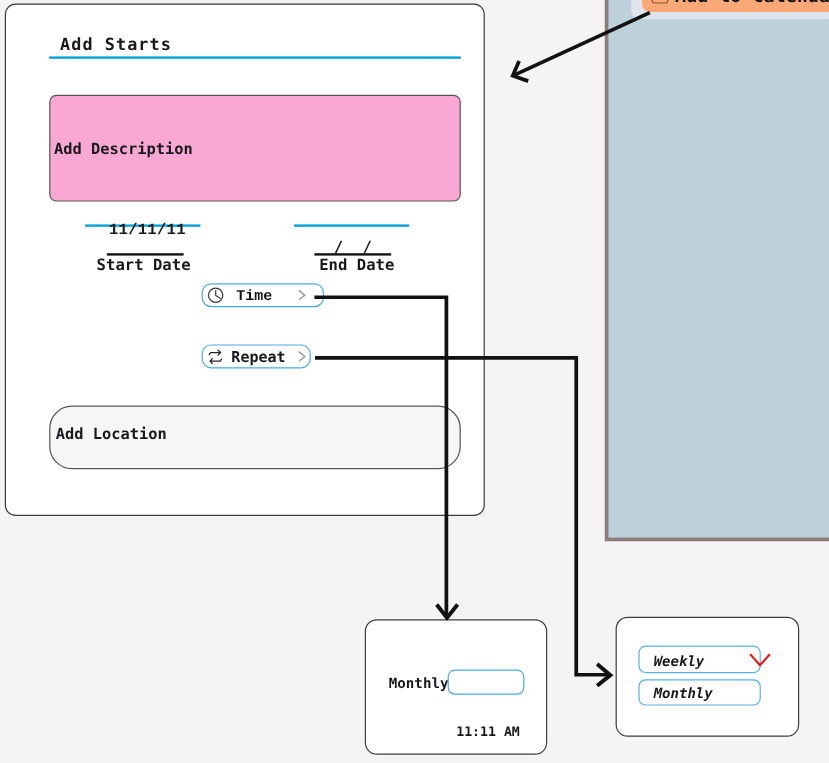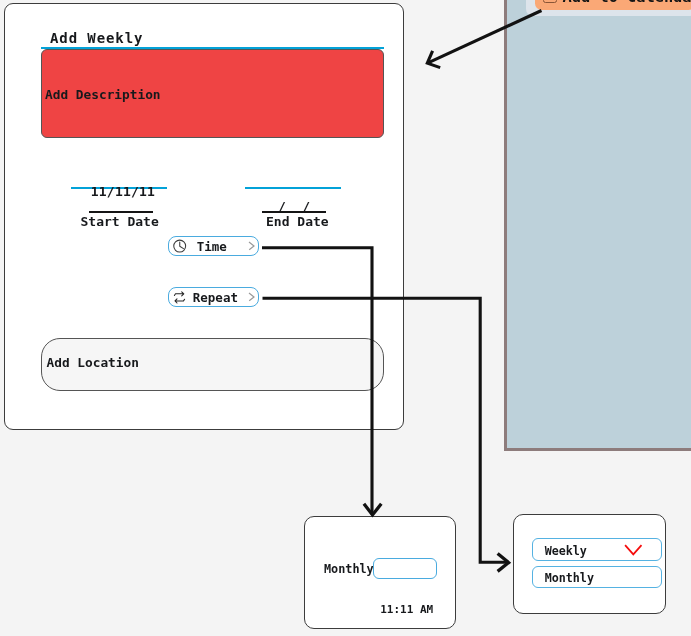--- a/index.html
+++ b/index.html
@@ -9,22 +9,22 @@
 
   
   #event-card{position:absolute;left:4px;top:3px;width:400px;height:427px;
       background:#fff;border:1.4px solid #3c3c3c;border-radius:9px;box-sizing:border-box;}
 
   #title-field{position:absolute;left:41px;top:31px;width:343px;height:24px;}
   #title-text{position:absolute;left:9px;top:-1px;font-size:14px;font-weight:bold;
       color:#17191c;letter-spacing:.9px;white-space:pre;line-height:16px;}
   #title-underline{position:absolute;left:0;top:15.8px;width:343px;height:2.5px;background:#03a2d8;}
 
-  #desc-box{position:absolute;left:41px;top:49px;width:343px;height:89px;
-      background:#ef4444;border:1.3px solid #555;border-radius:6px;box-sizing:border-box;}
+  #desc-box{position:absolute;left:41px;top:79px;width:343px;height:89px;
+      background:#f9a8d4;border:1.3px solid #555;border-radius:6px;box-sizing:border-box;}
   #desc-text{position:absolute;left:3px;top:38px;font-size:12.8px;font-weight:bold;color:#17191c;
       white-space:pre;line-height:13px;}
 
   .date-group{position:absolute;}
   .date-label{position:absolute;font-size:13px;font-weight:bold;color:#17191c;
       white-space:pre;letter-spacing:0px;line-height:13px;margin-top:40px;}
   .date-label-rule{position:absolute;height:2.4px;background:#03a2d8;}
   .date-value{position:absolute;font-size:13px;font-weight:bold;color:#17191c;white-space:pre;
       letter-spacing:.2px;line-height:13px;}
   .date-value-rule{position:absolute;height:1.6px;background:#151515;}
@@ -58,58 +58,58 @@
       background:#fff;border:1.5px solid #3c3c3c;border-radius:10px;box-sizing:border-box;}
   #starts-label{position:absolute;left:324px;top:563px;font-size:11.8px;font-weight:bold;
       color:#17191c;white-space:pre;line-height:12px;}
   #starts-value-box{position:absolute;left:373px;top:557.8px;width:63.5px;height:21.2px;
       border:1.5px solid #4aabdf;border-radius:6px;background:#fff;box-sizing:border-box;}
   #starts-value{position:absolute;left:6.2px;top:5px;font-size:11px;font-weight:bold;
       color:#17191c;white-space:pre;line-height:12px;margin-top:40px;}
 
   #repeat-card{position:absolute;left:513.4px;top:514px;width:152.5px;height:99.5px;
       background:#fff;border:1.5px solid #3c3c3c;border-radius:10px;box-sizing:border-box;}
-  .repeat-opt{position:absolute;left:532.2px;width:130px;height:22.4px;border:1.5px solid #55b2e2;
-      border-radius:6px;background:#fff;box-sizing:border-box;}
+  .repeat-opt{position:absolute;left:532.2px;width:102px;height:22.4px;border:1.5px solid #55b2e2;
+      border-radius:6px;background:#fff;box-sizing:border-box;font-style:italic;}
   .repeat-opt-label{position:absolute;left:11.5px;top:5.6px;font-size:11.7px;font-weight:bold;
       color:#17191c;white-space:pre;line-height:12px;}
 
   svg.conn{position:absolute;left:0;top:0;width:691px;height:636px;overflow:visible;}
 </style>
 </head>
 <body>
 
 <div class="stage">
 
   <div id="event-card"></div>
 
     <div id="title-field">
-      <div id="title-text">Add Weekly</div>
+      <div id="title-text">Add Starts</div>
       <div id="title-underline"></div>
     </div>
 
     <div id="desc-box">
       <div id="desc-text">Add Description</div>
     </div>
 
     <div class="date-group" style="left:71px;top:171px;">
       <div class="date-label" style="left:9.5px;top:4px;">Start Date</div>
       <div class="date-label-rule" style="left:0;top:15.8px;width:96px;"></div>
-      <div class="date-value" style="left:19.8px;top:14px;">11/11/11</div>
+      <div class="date-value" style="left:19.8px;top:14px;font-family:Liberation Mono, monospace;">11/11/11</div>
       <div class="date-value-rule" style="left:18px;top:40.2px;width:63.7px;"></div>
     </div>
 
     <div class="date-group" style="left:245px;top:171px;">
       <div class="date-label" style="left:21px;top:4px;text-align:center;">End Date</div>
       <div class="date-label-rule" style="left:0;top:15.8px;width:96px;"></div>
       <div class="date-value" style="left:17px;top:29px;">  /  /  </div>
       <div class="date-value-rule" style="left:17.1px;top:40.2px;width:64px;"></div>
     </div>
 
-    <div class="pill" style="left:168px;top:235.8px;width:91px;">
+    <div class="pill" style="left:168px;top:235.8px;width:102px;font-family:Liberation Mono, monospace;">
       <span class="pill-icon" style="left:2.6px;top:2.1px;">
         <svg width="15" height="15" viewBox="0 0 15 15">
           <circle cx="7.7" cy="7.05" r="5.95" fill="none" stroke="#3c3c3c" stroke-width="1.05"></circle>
           <path d="M7.75 3.1 L7.75 7.3 L11.5 9.6" fill="none" stroke="#3c3c3c" stroke-width="1.05" stroke-linecap="round" stroke-linejoin="round"></path>
         </svg>
       </span>
       <span class="pill-label" style="left:27.8px;top:4.6px;">Time</span>
       <span class="pill-chevron" style="left:78.9px;top:4.6px;">
         <svg width="8" height="10" viewBox="0 0 8 10">
           <path d="M1 1 L6 5.1 L1.2 8.8" fill="none" stroke="#9a9a9a" stroke-width="1.2" stroke-linecap="butt" stroke-linejoin="miter"></path>

